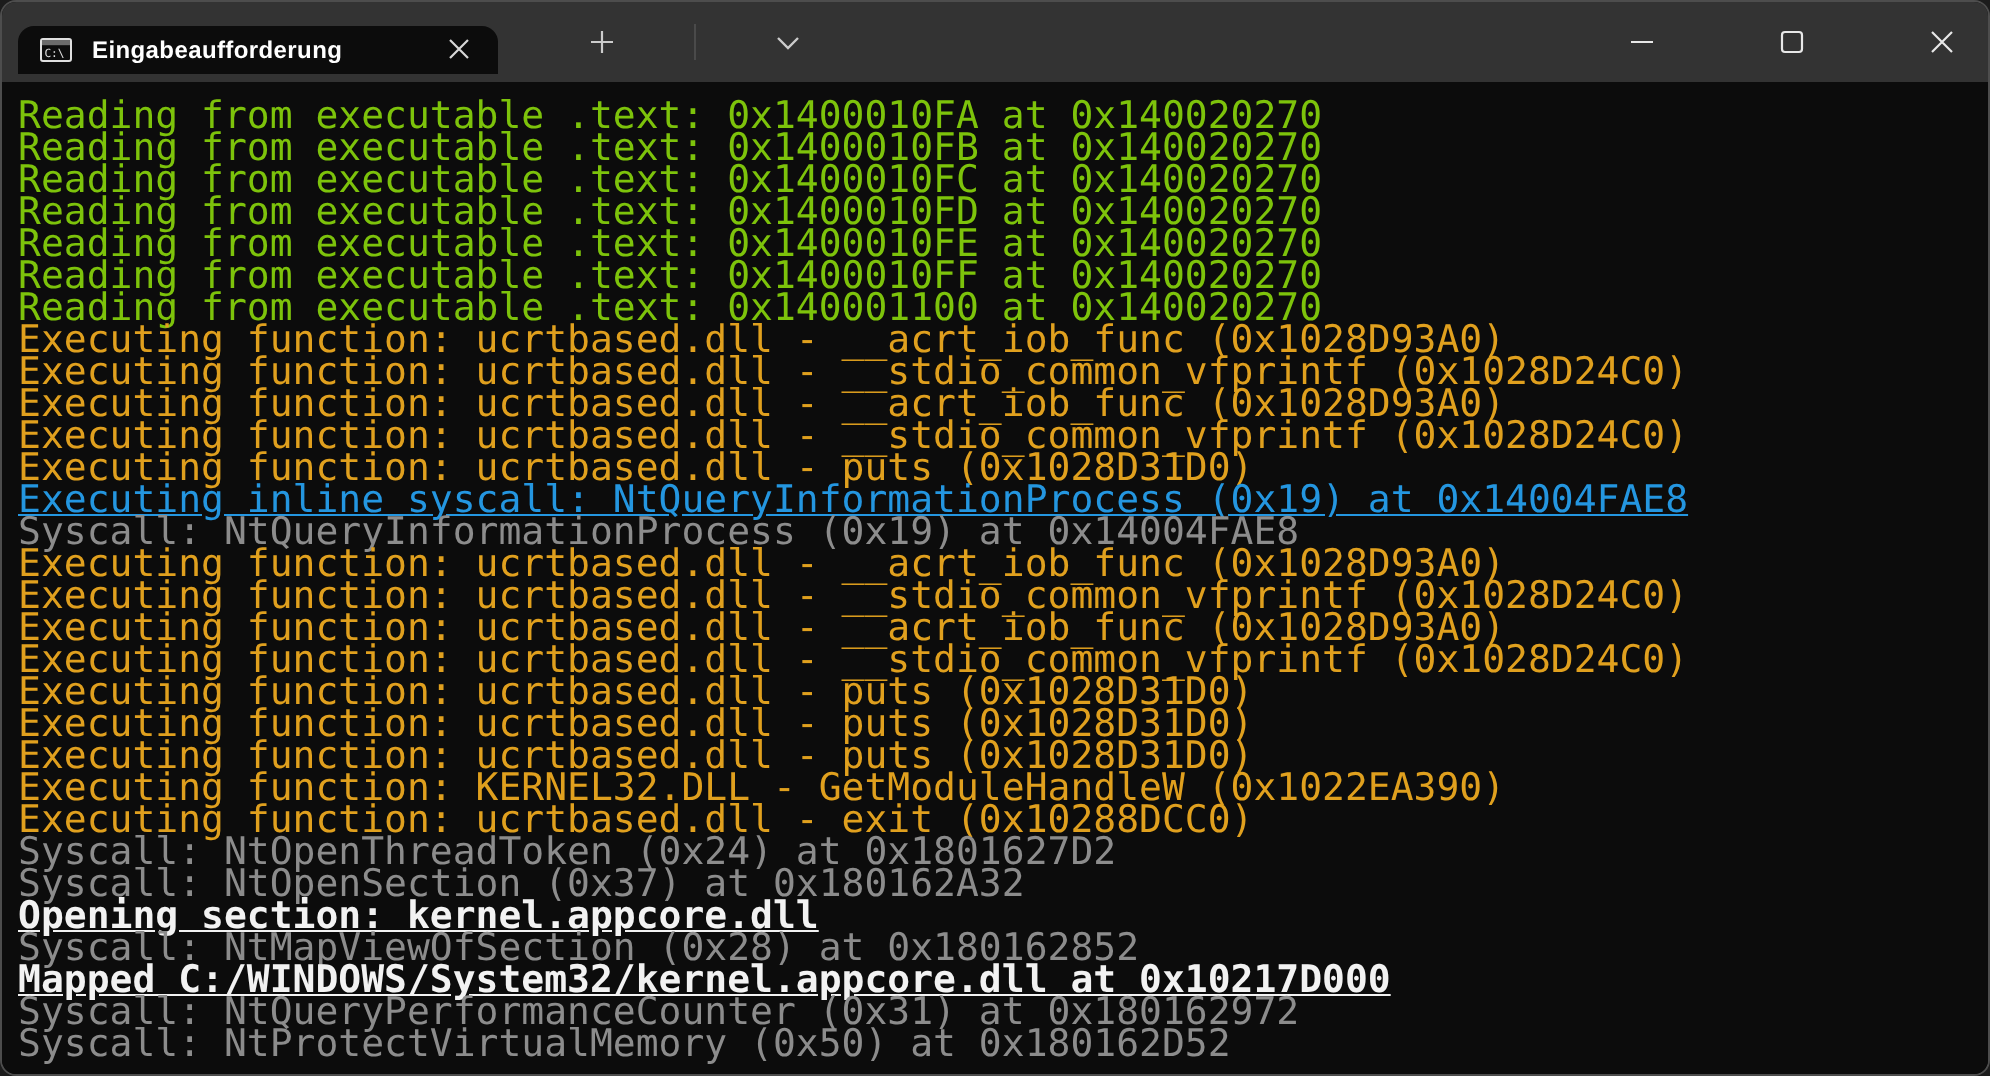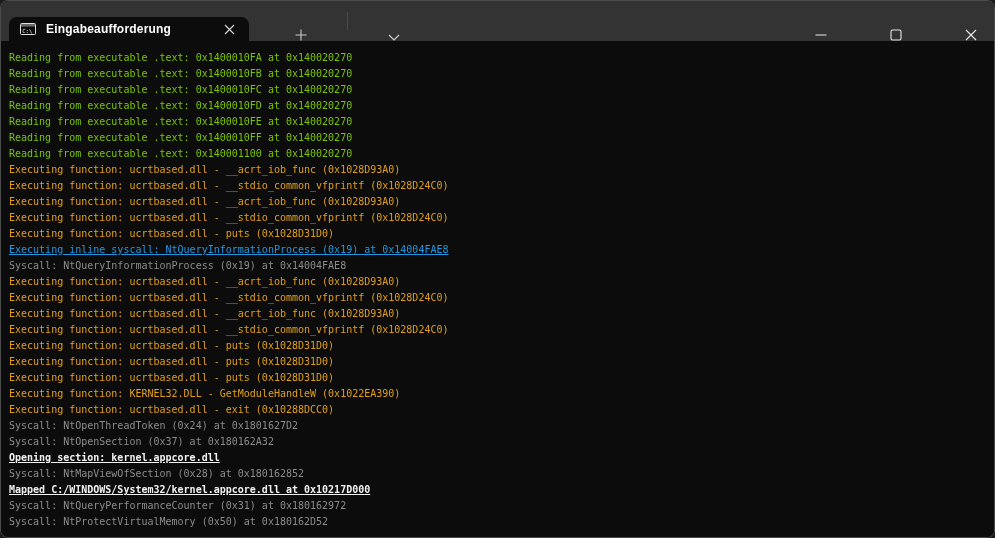--- a/index.html
+++ b/index.html
@@ -12,21 +12,21 @@
     border-radius: 8px;
     overflow: hidden;
     display: flex; flex-direction: column;
     background: var(--term_bg, #0c0c0c);
   }
 
   
   .titlebar {
     height: 40px; flex: 0 0 40px;
     background: var(--titlebar_bg, #333333);
-    display: flex; align-items: flex-end;
+    display: flex; align-items: center;
     user-select: none;
     gap: 28px;
   }
   .tab {
     margin-left: 8px; margin-top: 7px;
     width: 240px;
     background: var(--term_bg, #0c0c0c);
     border-radius: 8px 8px 0 0;
     display: flex; align-items: center;
     padding: 0 8px 0 11px;
@@ -56,21 +56,21 @@
     width: 47px; display: flex; align-items: center; justify-content: center;
     color: #e8e8e8; cursor: pointer;
   }
 
   
   .terminal {
     flex: 1 1 auto;
     background: var(--term_bg, #0c0c0c);
     padding: 9px 8px 0 8px;
     font-family: "DejaVu Sans Mono", "Liberation Mono", monospace;
-    font-size: 10px; line-height: 16px;
+    font-size: 19px; line-height: 16px;
     white-space: pre;
     overflow: hidden;
     cursor: text;
   }
   .term-line { height: 16px; }
   .c-green  { color: var(--green,  #7dc30b); }
   .c-yellow { color: var(--yellow, #e0a01e); }
   .c-blue   { color: var(--blue,   #2496e0); text-decoration: underline; }
   .c-gray   { color: var(--gray,   #8c8c8c); }
   .c-white  { color: var(--white,  #f2f2f2); font-weight: 700; text-decoration: underline; }

